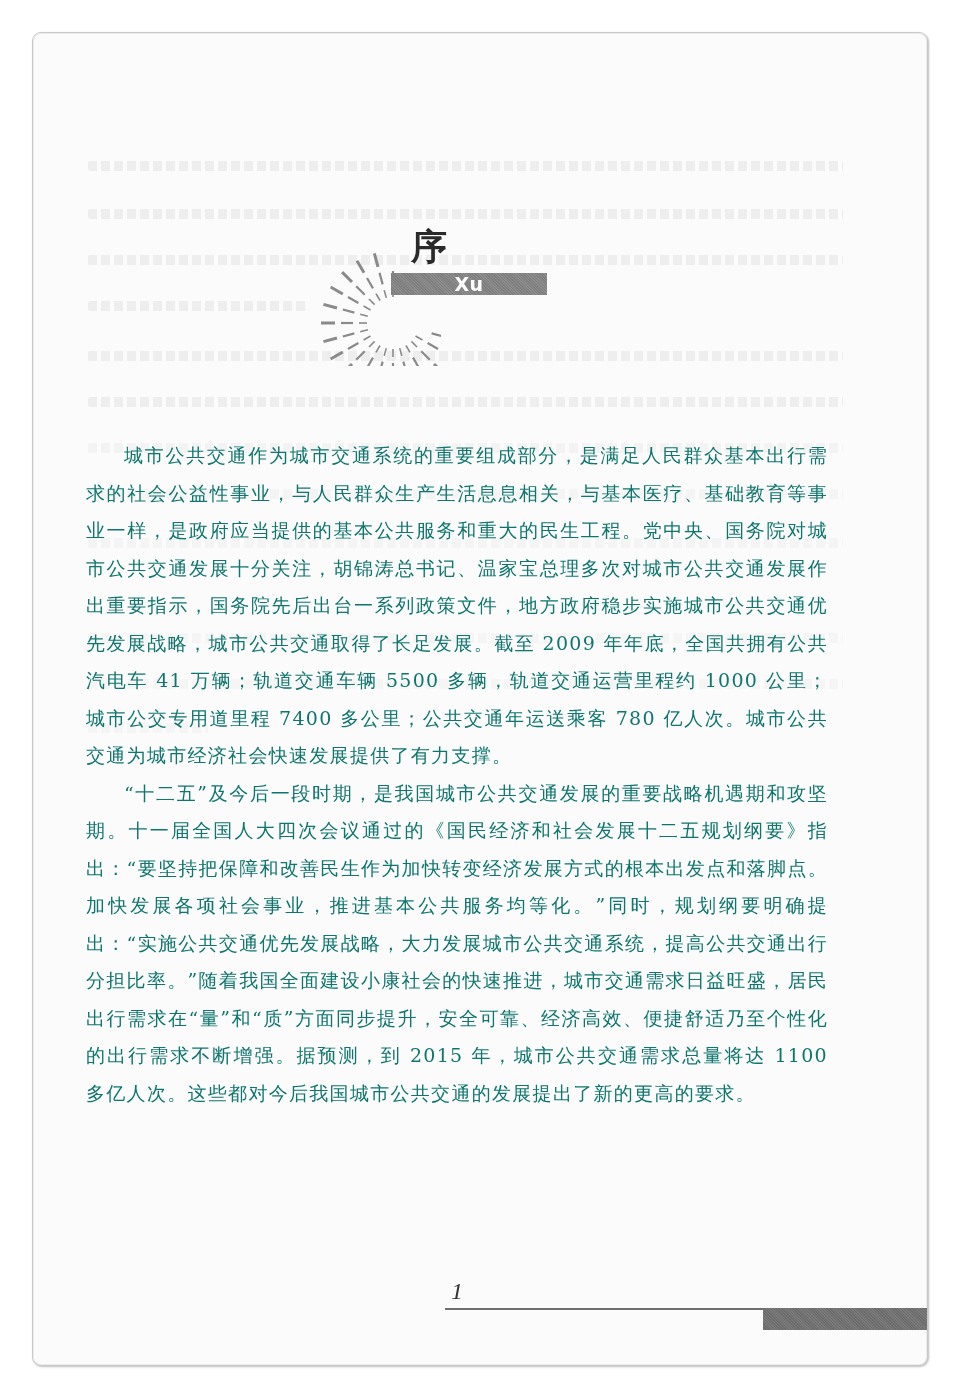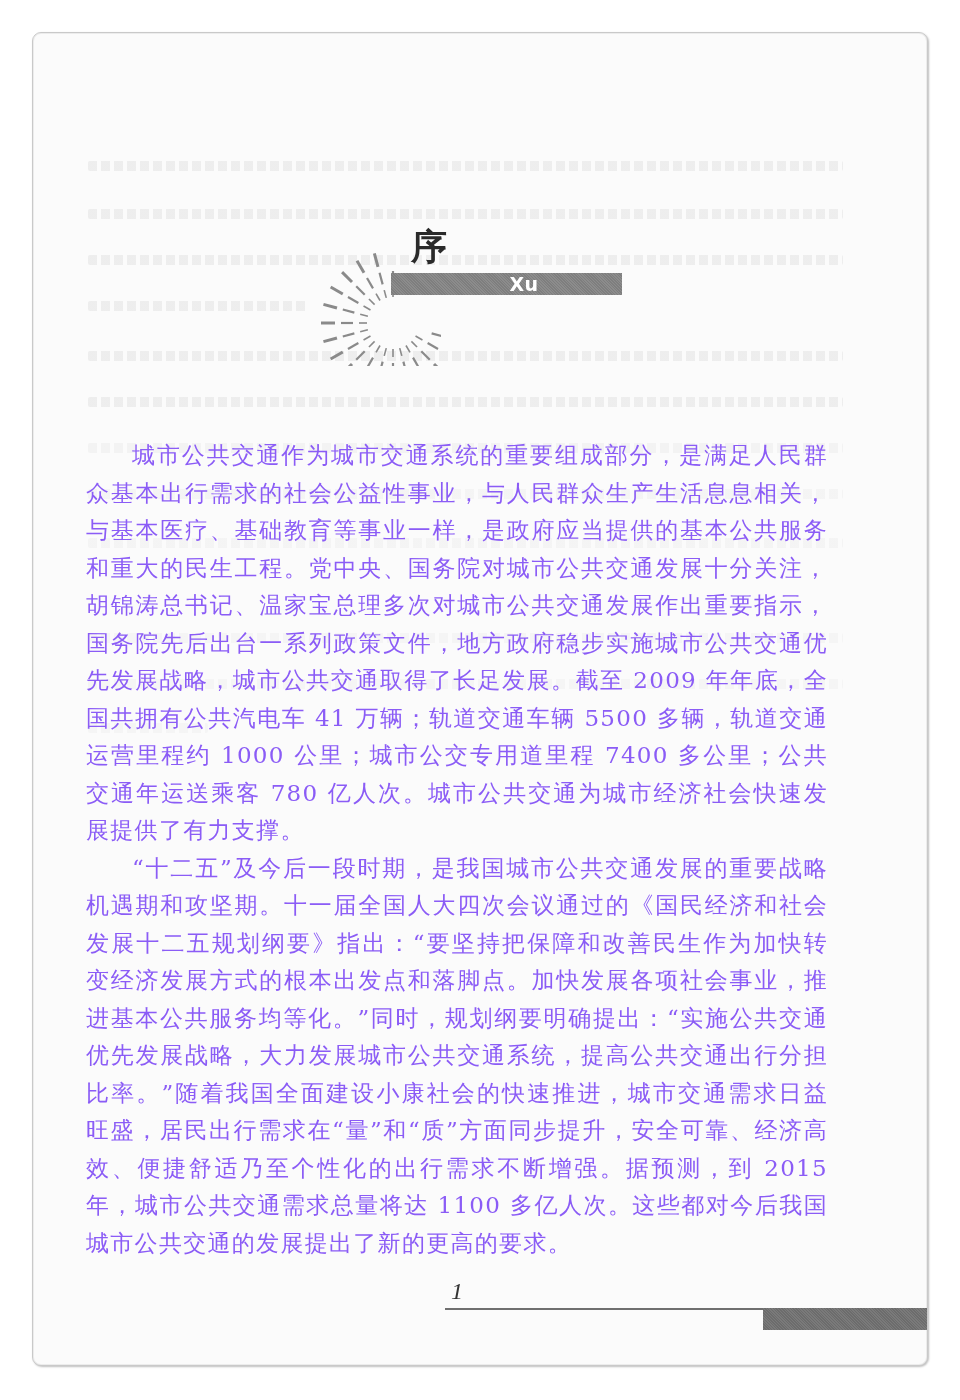--- a/index.html
+++ b/index.html
@@ -51,44 +51,43 @@
       font-family: "DejaVu Sans", "Liberation Sans", sans-serif;
       font-size: 36px;
       font-weight: bold;
       color: #2a2a2a;
       line-height: 40px;
     }
     .title-bar {
       position: absolute;
       left: 358px;
       top: 240px;
-      width: 196px;
+      width: 156px;
       height: 22px;
       background: repeating-linear-gradient(45deg, #7e7e7e 0 1px, #8c8c8c 1px 2px);
       display: flex;
       align-items: center;
       justify-content: center;
-      padding-left: 35px;
     }
     .title-bar-text {
       font-family: "DejaVu Sans", "Liberation Sans", sans-serif;
       font-size: 19px;
       font-weight: bold;
       color: #ffffff;
       letter-spacing: 0.5px;
       line-height: 22px;
     }
     .body-text {
       position: absolute;
       left: 53px;
       top: 404px;
       width: 742px;
-      font-size: 23px;
+      font-size: 19px;
       line-height: 37.5px;
-      color: #8b5cf6;
+      color: #0f766e;
       text-align: justify;
       text-justify: inter-character;
       letter-spacing: 1.3px;
     }
     .para {
       margin: 0;
       text-indent: 2em;
     }
     .footer-line {
       position: absolute;

